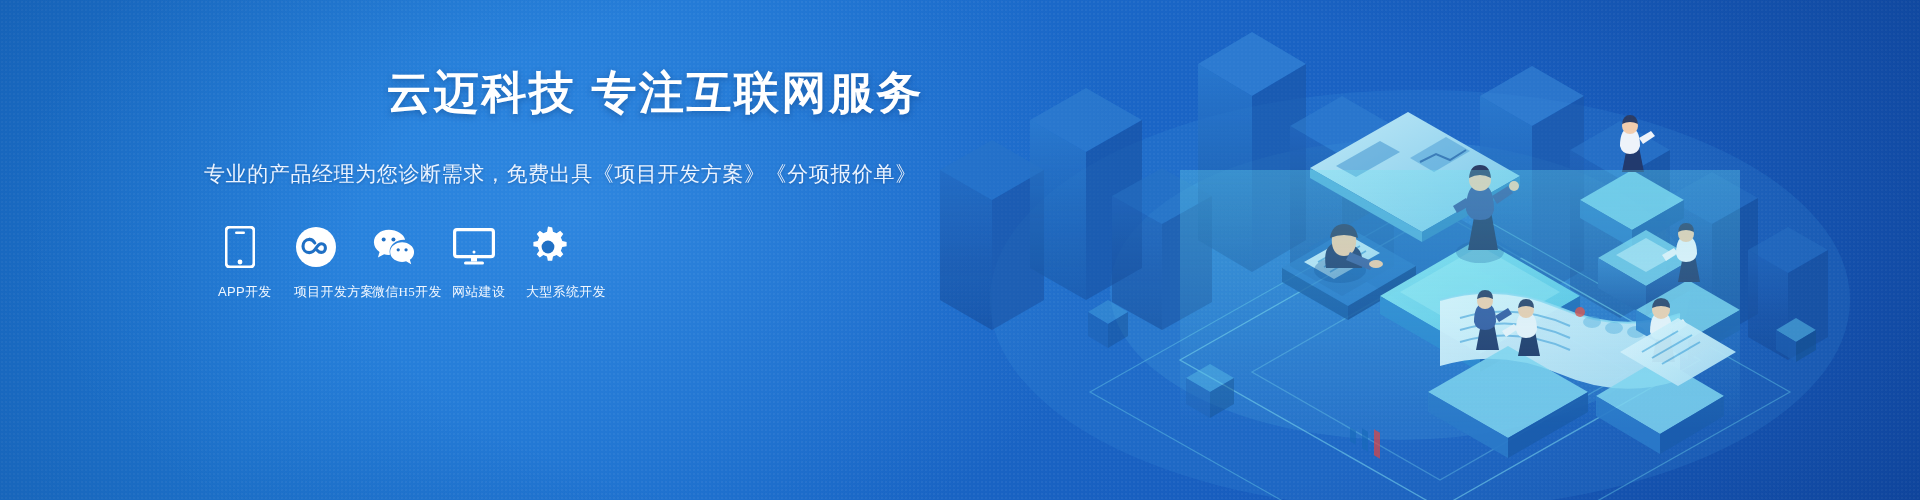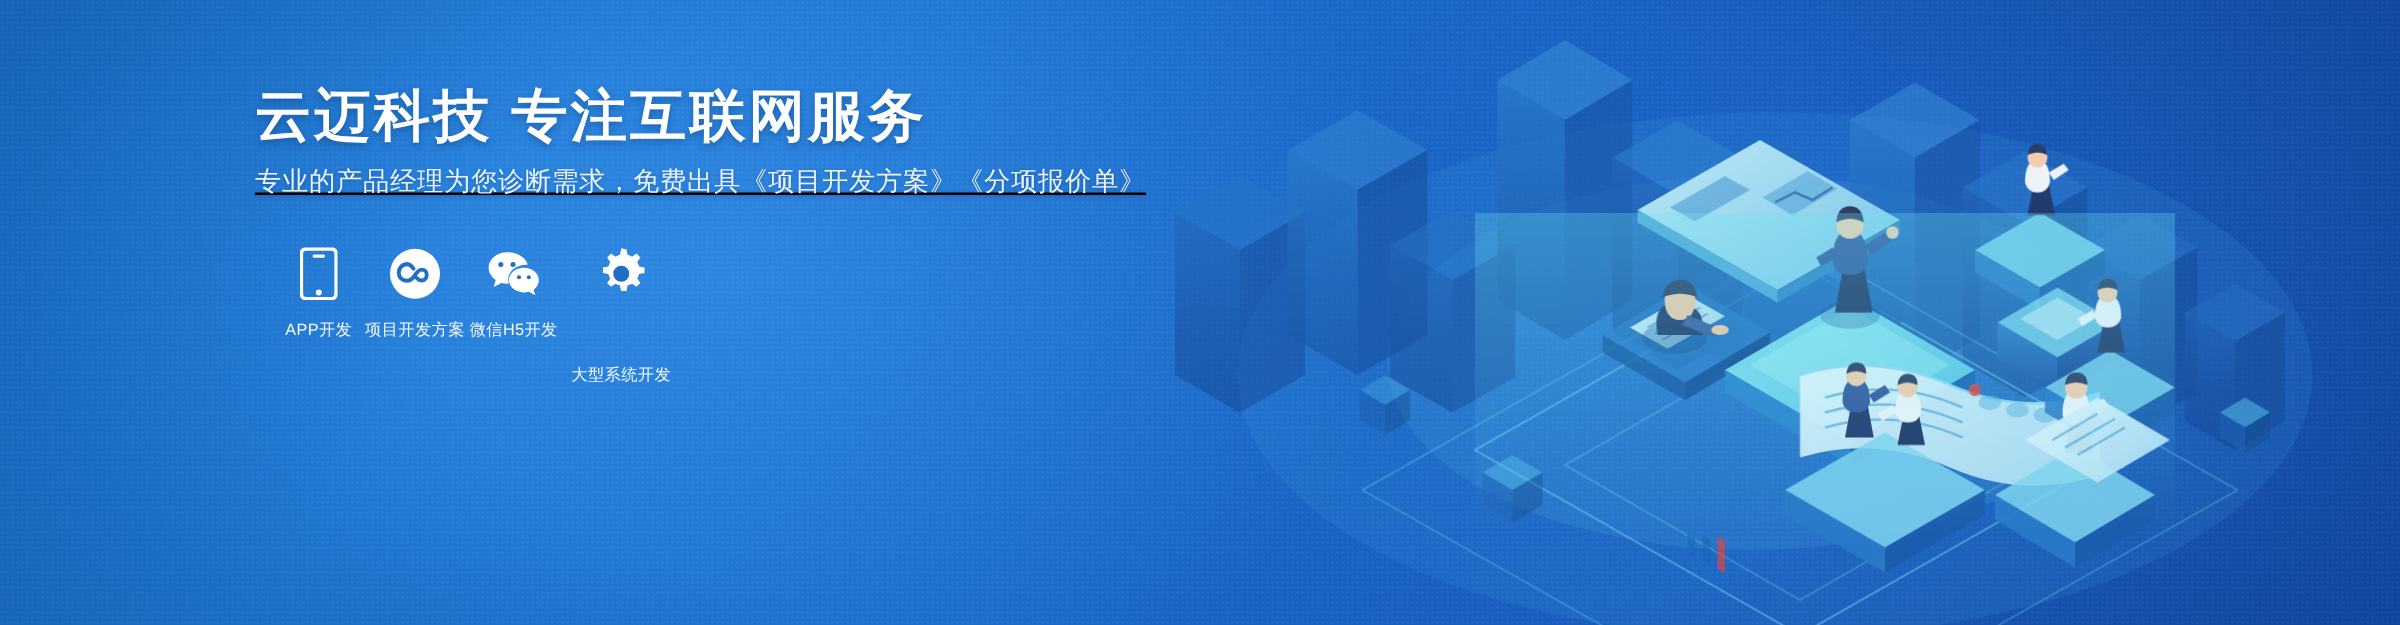--- a/index.html
+++ b/index.html
@@ -38,62 +38,63 @@
     position:absolute; left:204px; top:66px; width:720px; z-index:9;
   }
   .headline{
     font-size:45px;
     line-height:1.22;
     font-weight:bold;
     color:#ffffff;
     letter-spacing:2.5px;
     white-space:nowrap;
     text-shadow:0 2px 6px rgba(6,40,92,.35);
-  }
-  .sub-block{ margin-top:8px;text-decoration:underline; }
+    text-align:right;
+  }
+  .sub-block{ margin-top:36px; }
   .subline{
     font-size:21px;
     line-height:34px;
     color:#eaf3ff;
     letter-spacing:.6px;
     white-space:nowrap;
     text-shadow:0 1px 3px rgba(6,40,92,.30);
   }
 
   
   .services{
     display:flex;
     align-items:flex-start;
     margin-top:34px;
     margin-left:14px;
   }
   .service{
     width:72px;
-    display:flex; flex-direction:column; align-items:center;
+    display:flex; flex-direction:column; align-items:flex-start;
     margin-right:2px;
   }
   .service .ico{
     height:44px; width:44px;
     display:flex; align-items:center; justify-content:center;
     color:#ffffff;
   }
   .service .ico svg{ display:block; }
   .service .cap{
     margin-top:14px;
     font-size:13px;
     color:#f2f8ff;
     white-space:nowrap;
     letter-spacing:.3px;
   }
   
   .service.s0{ width:74px; }
   .service.s1{ width:76px; }
-  .service.s2{ width:78px; }
+  .service.s2{ width:78px;font-family:Liberation Serif, serif; }
   .service.s3{ width:72px; }
-  .service.s4{ width:90px;gap:36px; }
+  .service.s4{ width:90px; }
 
   
   .art{
     position:absolute; right:0; top:0;
     width:1040px; height:500px;
     z-index:4;
     pointer-events:none;
   }
   .art svg{ display:block; width:1040px; height:500px; }
 </style>
@@ -423,20 +424,31 @@
             <circle cx="12.2" cy="12.2" r="2.1" fill="#1f6fc4"></circle>
             <circle cx="22.4" cy="12.2" r="2.1" fill="#1f6fc4"></circle>
             <path d="M44 25.3c0-5.7-5.6-10.3-12.5-10.3S19 19.6 19 25.3c0 5.7 5.6 10.3 12.5 10.3 1.4 0 2.8-.2 4.1-.6L41 38l-1.4-4.6c2.7-1.9 4.4-4.8 4.4-8.1z" fill="#fff"></path>
             <circle cx="27.4" cy="23" r="1.7" fill="#1f6fc4"></circle>
             <circle cx="35.6" cy="23" r="1.7" fill="#1f6fc4"></circle>
           </svg>
         </span>
         <span class="cap">微信H5开发</span>
       </div>
 
+      <div class="service s3">
+        <span class="ico">
+          <svg width="42" height="38" viewBox="0 0 42 38" xmlns="http://www.w3.org/2000/svg">
+            <rect x="1.6" y="1.6" width="38.8" height="27" rx="2.4" fill="none" stroke="#fff" stroke-width="3.2"></rect>
+            <circle cx="21" cy="24" r="1.5" fill="#fff"></circle>
+            <rect x="18" y="29.5" width="6" height="4" fill="#fff"></rect>
+            <rect x="11" y="33.5" width="20" height="3" rx="1.5" fill="#fff"></rect>
+          </svg>
+        </span>
+        <span class="cap">网站建设</span>
+      </div>
 
       <div class="service s4">
         <span class="ico">
           <svg width="42" height="42" viewBox="0 0 42 42" xmlns="http://www.w3.org/2000/svg">
             <path d="M21 0.5 l4.2 1.0 0.8 4.3 a15.6 15.6 0 0 1 3.6 1.5 l3.6-2.5 3.1 3.1 -2.5 3.6 a15.6 15.6 0 0 1 1.5 3.6 l4.3 0.8 0 4.4 -4.3 0.8 a15.6 15.6 0 0 1 -1.5 3.6 l2.5 3.6 -3.1 3.1 -3.6-2.5 a15.6 15.6 0 0 1 -3.6 1.5 l-0.8 4.3 -4.4 0 -0.8-4.3 a15.6 15.6 0 0 1 -3.6-1.5 l-3.6 2.5 -3.1-3.1 2.5-3.6 a15.6 15.6 0 0 1 -1.5-3.6 l-4.3-0.8 0-4.4 4.3-0.8 a15.6 15.6 0 0 1 1.5-3.6 l-2.5-3.6 3.1-3.1 3.6 2.5 a15.6 15.6 0 0 1 3.6-1.5 l0.8-4.3 z" fill="#fff"></path>
             <circle cx="21" cy="21" r="6.4" fill="#1f6fc4"></circle>
           </svg>
         </span>
         <span class="cap">大型系统开发</span>
       </div>

